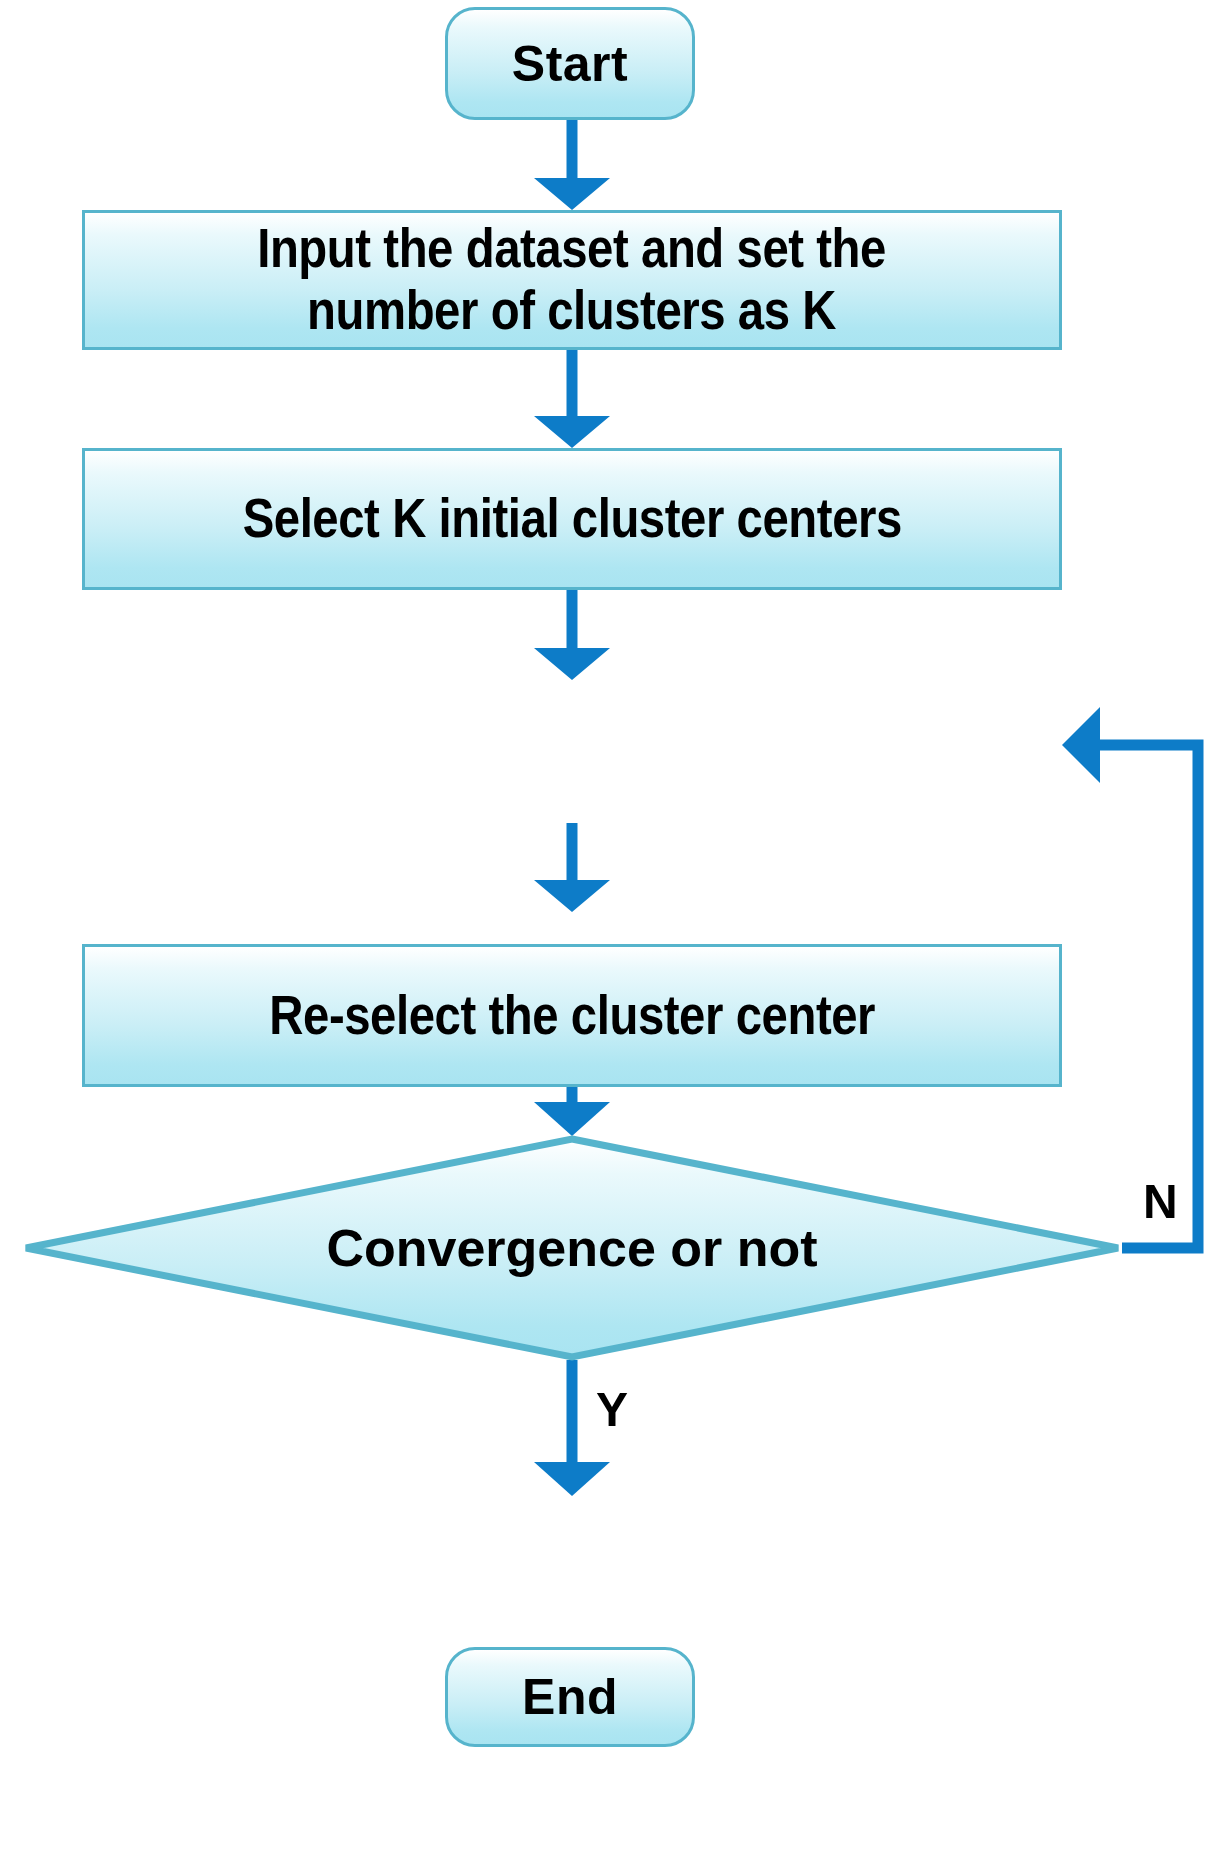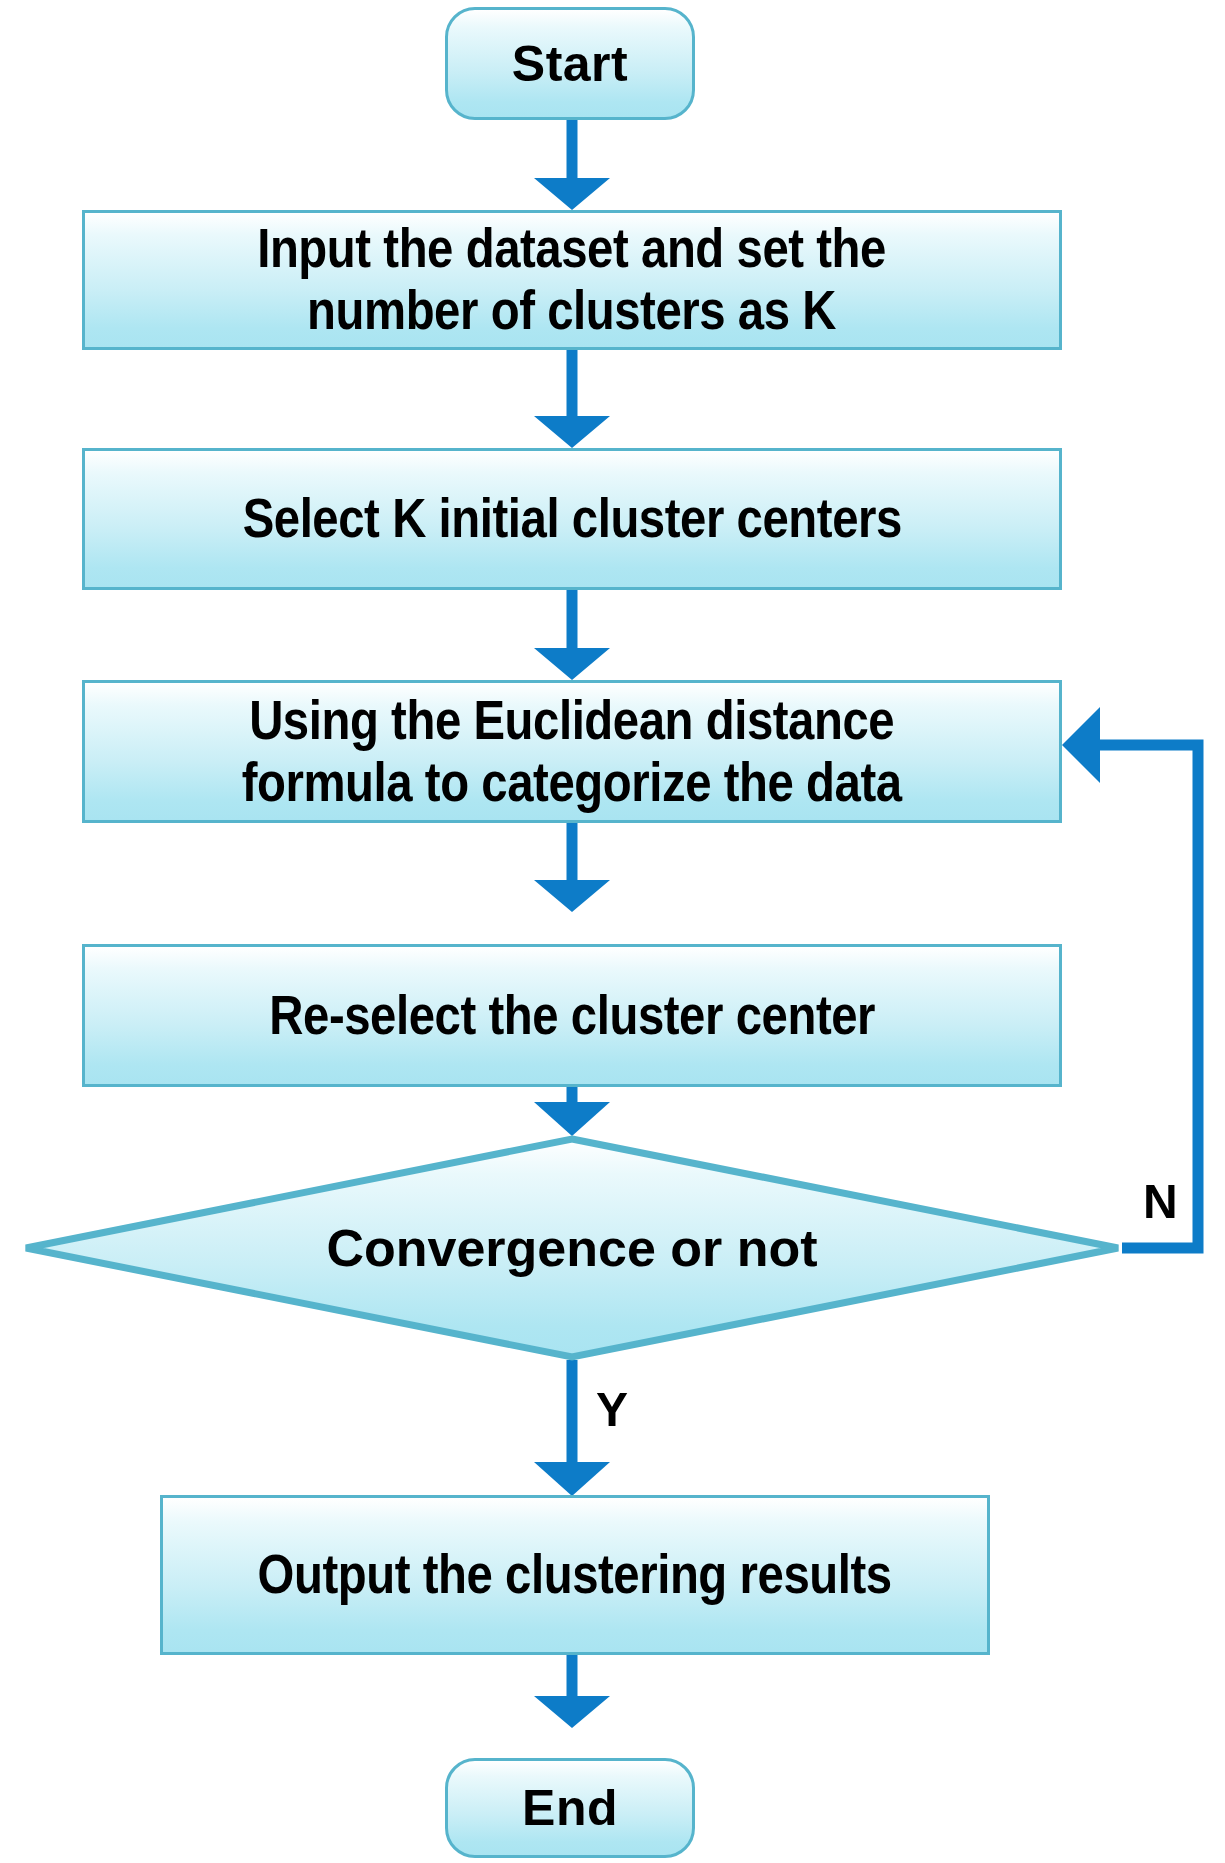--- a/index.html
+++ b/index.html
@@ -165,24 +165,20 @@
 
   <div class="node process" style="left:82px; top:210px; width:980px; height:140px;">
     <span class="txt">Input the dataset and set the
 number of clusters as K</span>
   </div>
 
   <div class="node process" style="left:82px; top:448px; width:980px; height:142px;">
     <span class="txt">Select K initial cluster centers</span>
   </div>
 
-  <div class="node process" style="left:82px; top:680px; width:980px; height:143px;">
-    <span class="txt">Using the Euclidean distance
-formula to categorize the data</span>
-  </div>
 
   <div class="node process" style="left:82px; top:944px; width:980px; height:143px;">
     <span class="txt">Re-select the cluster center</span>
   </div>
 
   <div class="decision" style="left:22px; top:1135px; width:1100px; height:226px;">
     <svg width="1100" height="226" viewBox="0 0 1100 226" xmlns="http://www.w3.org/2000/svg">
       <defs>
         <linearGradient id="diamondGrad" x1="0" y1="0" x2="0" y2="1">
           <stop offset="0%" stop-color="#ffffff"></stop>
@@ -194,21 +190,18 @@
       </defs>
       <polygon points="550,4 1096,113 550,222 4,113" fill="url(#diamondGrad)" stroke="#56b4cc" stroke-width="7" stroke-linejoin="miter"></polygon>
     </svg>
     <div class="dtext">Convergence or not</div>
   </div>
 
   <div class="branch-label" style="left:596px; top:1386px;">Y</div>
 
   <div class="branch-label" style="left:1143px; top:1178px;">N</div>
 
-  <div class="node process" style="left:160px; top:1495px; width:830px; height:160px;">
-    <span class="txt">Output the clustering results</span>
-  </div>
-
-  <div class="node terminator" style="left:445px; top:1758px; width:250px; height:100px;">
+
+  <div class="node terminator" style="left:445px; top:1647px; width:250px; height:100px;">
     <span class="txt">End</span>
   </div>
 
 </div>
 
 </body></html>

